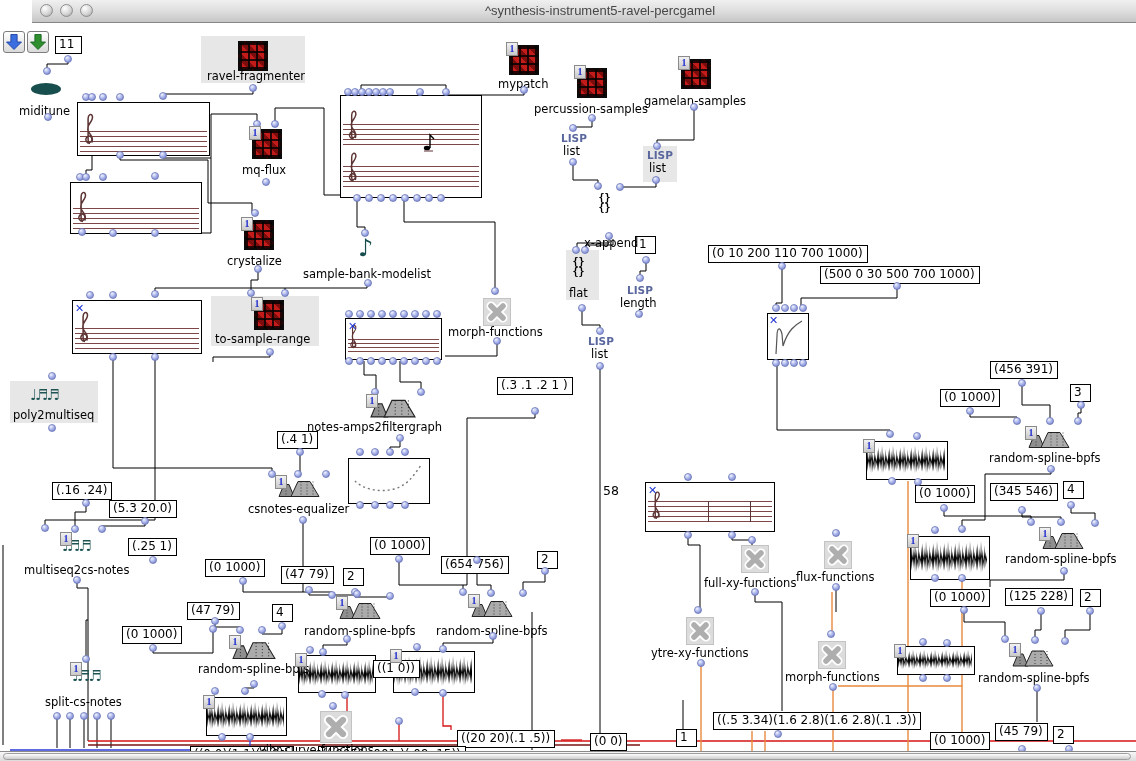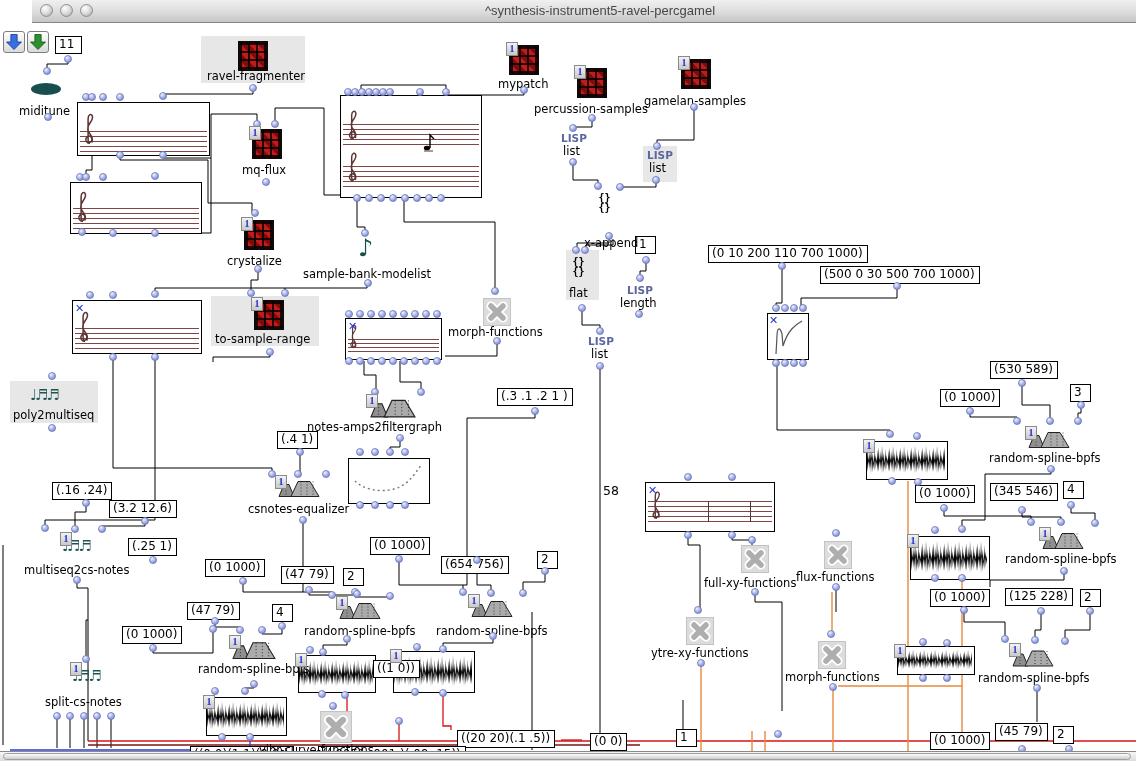--- a/index.html
+++ b/index.html
@@ -211,43 +211,44 @@
   <div class="tbtn" style="left:27px;top:31px">
     <svg width="20" height="20" viewBox="0 0 16 16">
       <path d="M8 14 L2 8 L5.5 8 L5.5 2 L10.5 2 L10.5 8 L14 8 Z" fill="#2f8f2f" stroke="#14621c" stroke-width="0.7"></path>
     </svg>
   </div>
 
   <div class="abs vbox" style="left:55px;top:36px;min-width:18px">11</div>
   <div class="abs vbox" style="left:635px;top:236px;min-width:12px">1</div>
   <div class="abs vbox" style="left:708px;top:245px">(0 10 200 110 700 1000)</div>
   <div class="abs vbox" style="left:820px;top:266px">(500 0 30 500 700 1000)</div>
-  <div class="abs vbox" style="left:497px;top:388px">(.3 .1 .2 1 )</div>
+  <div class="abs vbox" style="left:497px;top:377px">(.3 .1 .2 1 )</div>
   <div class="abs vbox" style="left:277px;top:431px">(.4 1)</div>
   <div class="abs vbox" style="left:52px;top:482px">(.16 .24)</div>
-  <div class="abs vbox" style="left:109px;top:500px">(3.2 12.6)</div>
+  <div class="abs vbox" style="left:109px;top:500px">(5.3 20.0)</div>
   <div class="abs vbox" style="left:128px;top:538px">(.25 1)</div>
   <div class="abs vbox" style="left:205px;top:559px">(0 1000)</div>
   <div class="abs vbox" style="left:281px;top:566px">(47 79)</div>
   <div class="abs vbox" style="left:343px;top:568px;min-width:12px">2</div>
   <div class="abs vbox" style="left:187px;top:602px">(47 79)</div>
   <div class="abs vbox" style="left:272px;top:604px;min-width:12px">4</div>
   <div class="abs vbox" style="left:122px;top:626px">(0 1000)</div>
   <div class="abs vbox" style="left:370px;top:537px">(0 1000)</div>
   <div class="abs vbox" style="left:441px;top:556px">(654 756)</div>
   <div class="abs vbox" style="left:537px;top:551px;min-width:12px">2</div>
-  <div class="abs vbox" style="left:990px;top:361px">(530 589)</div>
+  <div class="abs vbox" style="left:990px;top:361px">(456 391)</div>
   <div class="abs vbox" style="left:940px;top:389px">(0 1000)</div>
   <div class="abs vbox" style="left:1070px;top:384px;min-width:12px">3</div>
   <div class="abs vbox" style="left:915px;top:485px">(0 1000)</div>
   <div class="abs vbox" style="left:990px;top:483px">(345 546)</div>
   <div class="abs vbox" style="left:1063px;top:481px;min-width:12px">4</div>
   <div class="abs vbox" style="left:930px;top:589px">(0 1000)</div>
   <div class="abs vbox" style="left:1005px;top:588px">(125 228)</div>
   <div class="abs vbox" style="left:1080px;top:589px;min-width:12px">2</div>
+  <div class="abs vbox" style="left:713px;top:712px">((.5 3.34)(1.6 2.8)(1.6 2.8)(.1 .3))</div>
   <div class="abs vbox" style="left:676px;top:729px;min-width:12px">1</div>
   <div class="abs vbox" style="left:590px;top:733px">(0 0)</div>
   <div class="abs vbox" style="left:373px;top:660px">((1 0))</div>
   <div class="abs vbox" style="left:457px;top:730px">((20 20)(.1 .5))</div>
   <div class="abs vbox" style="left:930px;top:732px">(0 1000)</div>
   <div class="abs vbox" style="left:995px;top:723px">(45 79)</div>
   <div class="abs vbox" style="left:1053px;top:726px;min-width:12px">2</div>
   <div class="abs vbox" style="left:190px;top:746px">((0 0)(1 1)(0 0))</div>
   <div class="abs vbox" style="left:318px;top:746px">((.0051 .001 )(.09 .15))</div>
 

